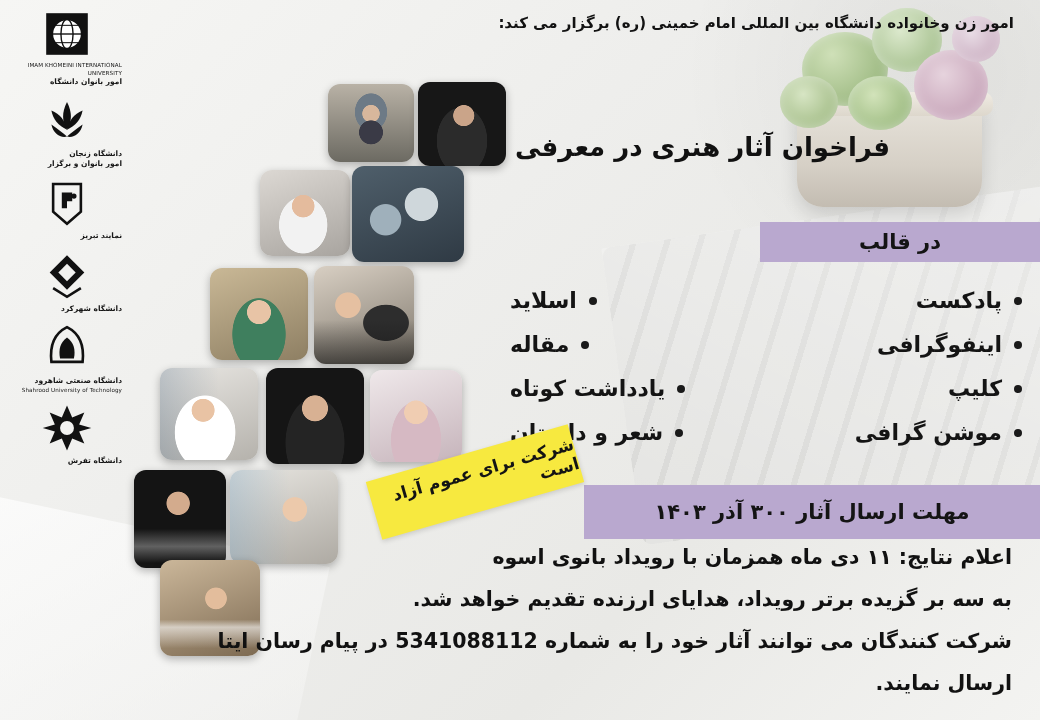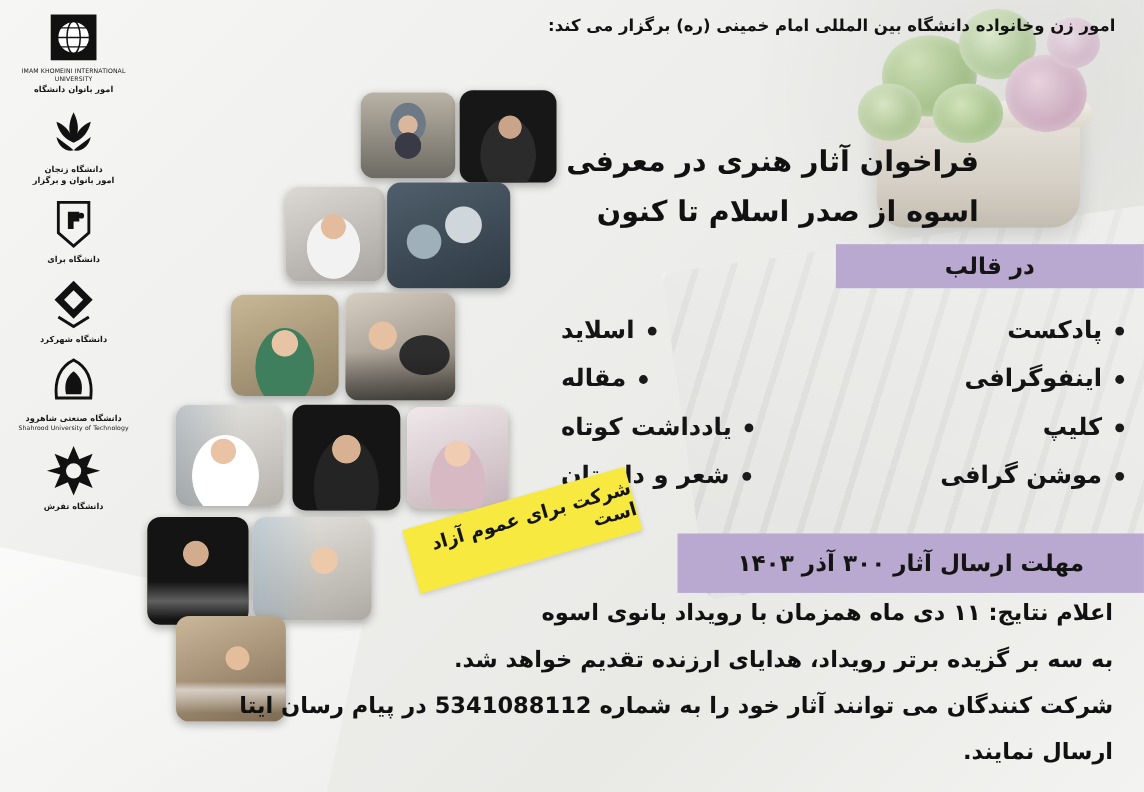--- a/index.html
+++ b/index.html
@@ -112,21 +112,21 @@
     left: 8px;
     top: 8px;
     width: 118px;
     display: flex;
     flex-direction: column;
     align-items: center;
     gap: 8px;
   }
   .logo-block {
     width: 110px;
-    text-align: center;
+    text-align: right;
     color: #1b1b1b;
   }
   .logo-mark {
     width: 52px;
     height: 52px;
     margin: 0 auto 2px auto;
     display: block;
   }
   .logo-caption {
     font-size: 7.5px;
@@ -244,21 +244,21 @@
     margin: 0;
     padding: 0;
   }
   .mid-list li { justify-content: flex-end; }
 
   
   .deadline {
     position: absolute;
     right: 0;
     top: 485px;
-    width: 424px;
+    width: 456px;
     height: 54px;
     background: #b9a8cf;
     display: flex;
     align-items: center;
     justify-content: center;
     font-size: 21px;
     font-weight: bold;
     color: #141414;
     direction: rtl;
   }
@@ -351,21 +351,21 @@
       </div>
     </div>
 
     <div class="logo-block">
       <svg class="logo-mark" viewBox="0 0 60 60">
         <path d="M14 8 H46 V40 L30 54 L14 40 Z" fill="none" stroke="#111" stroke-width="3"></path>
         <path d="M24 18 h12 v10 h-6 v8 h-6 z" fill="#111"></path>
         <circle cx="38" cy="22" r="3" fill="#111"></circle>
       </svg>
       <div class="logo-caption">
-        <span class="fa2">دانشگاه برای</span>
+        <span class="fa2">نمایند تبریز</span>
       </div>
     </div>
 
     <div class="logo-block">
       <svg class="logo-mark" viewBox="0 0 60 60">
         <path d="M30 6 L50 26 L30 46 L10 26 Z" fill="#111"></path>
         <path d="M30 16 L40 26 L30 36 L20 26 Z" fill="#f2f2f0"></path>
         <path d="M14 44 L30 54 L46 44" fill="none" stroke="#111" stroke-width="3"></path>
       </svg>
       <div class="logo-caption">
@@ -395,21 +395,20 @@
         <span class="fa2">دانشگاه تفرش</span>
       </div>
     </div>
 
   </div>
 
   <div class="header-line">امور زن وخانواده دانشگاه بین المللی امام خمینی (ره) برگزار می کند:</div>
 
   <div class="call-title">
     <div>فراخوان آثار هنری در معرفی زنان</div>
-    <div>اسوه از صدر اسلام تا کنون</div>
   </div>
 
   <div class="collage">
     <div class="ph" style="left:208px; top:14px; width:86px; height:78px;
                 background:linear-gradient(180deg,#b9b2a6,#6c6a62);">
       <div class="sh" style="background:
         radial-gradient(circle at 50% 62%, #3a3a46 18%, rgba(58,58,70,0) 19%),
         radial-gradient(circle at 50% 38%, #d8b79c 13%, rgba(216,183,156,0) 14%),
         radial-gradient(ellipse at 50% 36%, #6d7a86 26%, rgba(109,122,134,0) 27%);"></div>
     </div>

